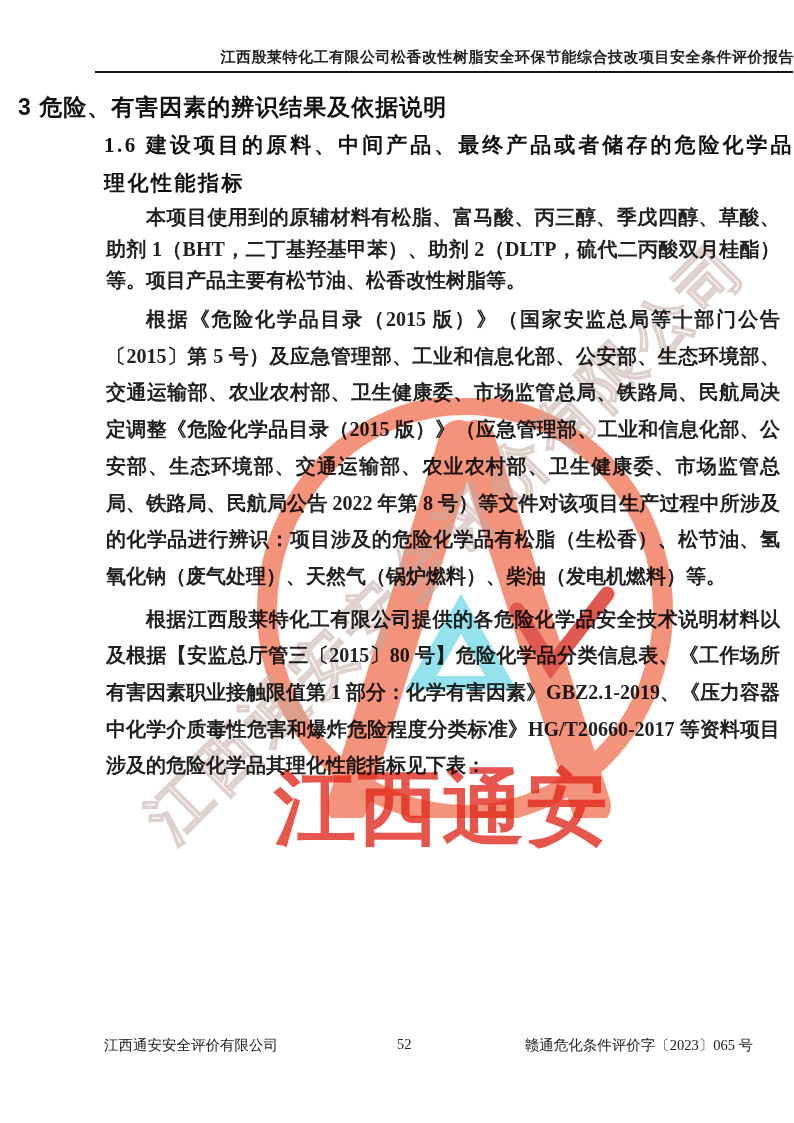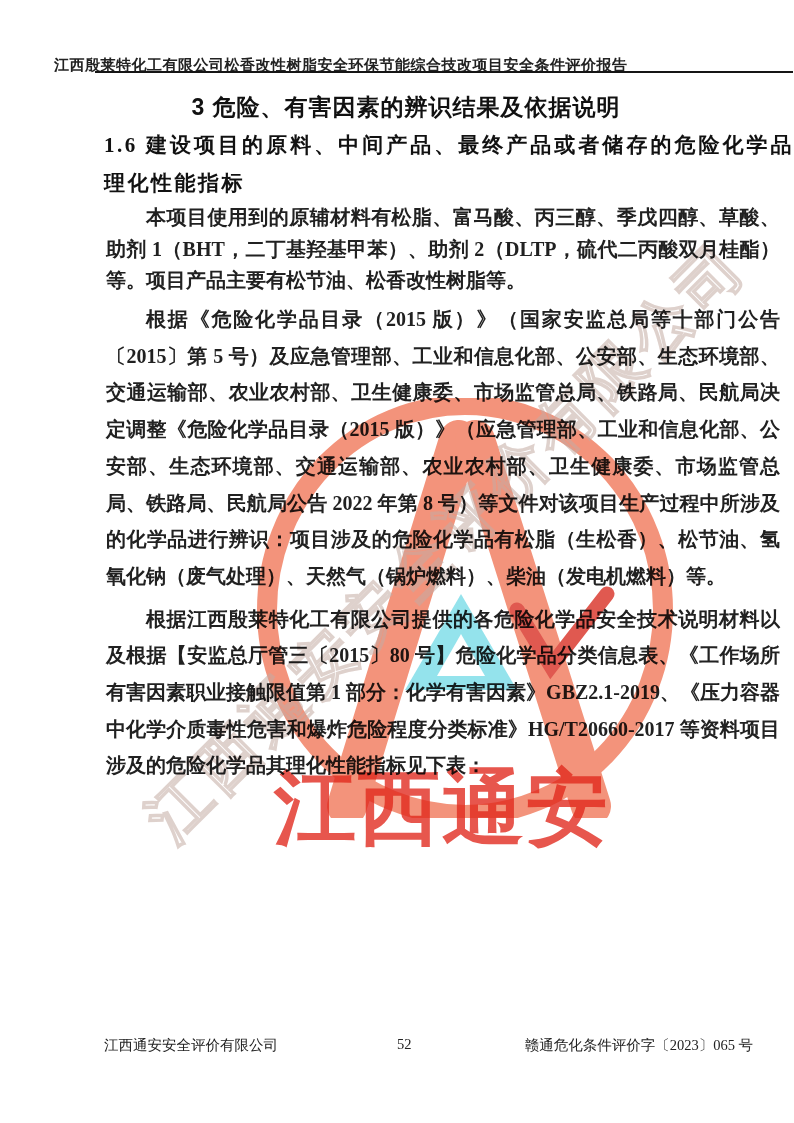--- a/index.html
+++ b/index.html
@@ -8,35 +8,34 @@
     width:794px;height:1123px;
     margin:0 auto;
     background:#ffffff;
     overflow:hidden;
     font-family:"Liberation Serif","DejaVu Serif",serif;
     color:#1e1e1e;
   }
   
   .hdr-text{
     position:absolute;left:54px;top:48px;width:740px;
-    text-align:left;
+    text-align:right;
     font-size:15px;font-weight:bold;
     letter-spacing:.5px;
     color:#222;
     white-space:nowrap;
-    margin-top:8px;
   }
   .hdr-rule{
     position:absolute;left:95px;top:71px;width:698px;height:2px;
     background:#151515;
   }
   
   .doc-title{
     position:absolute;left:18px;top:92px;width:776px;
-    text-align:center;
+    text-align:left;
     font-family:"Liberation Sans","DejaVu Sans",sans-serif;
     font-size:23px;font-weight:bold;color:#111;
     letter-spacing:1px;
   }
   .sec-heading{
     position:absolute;left:104px;top:126px;width:690px;
     font-size:21px;font-weight:bold;color:#111;
     letter-spacing:2.5px;
     line-height:38px;
     text-align:justify;

